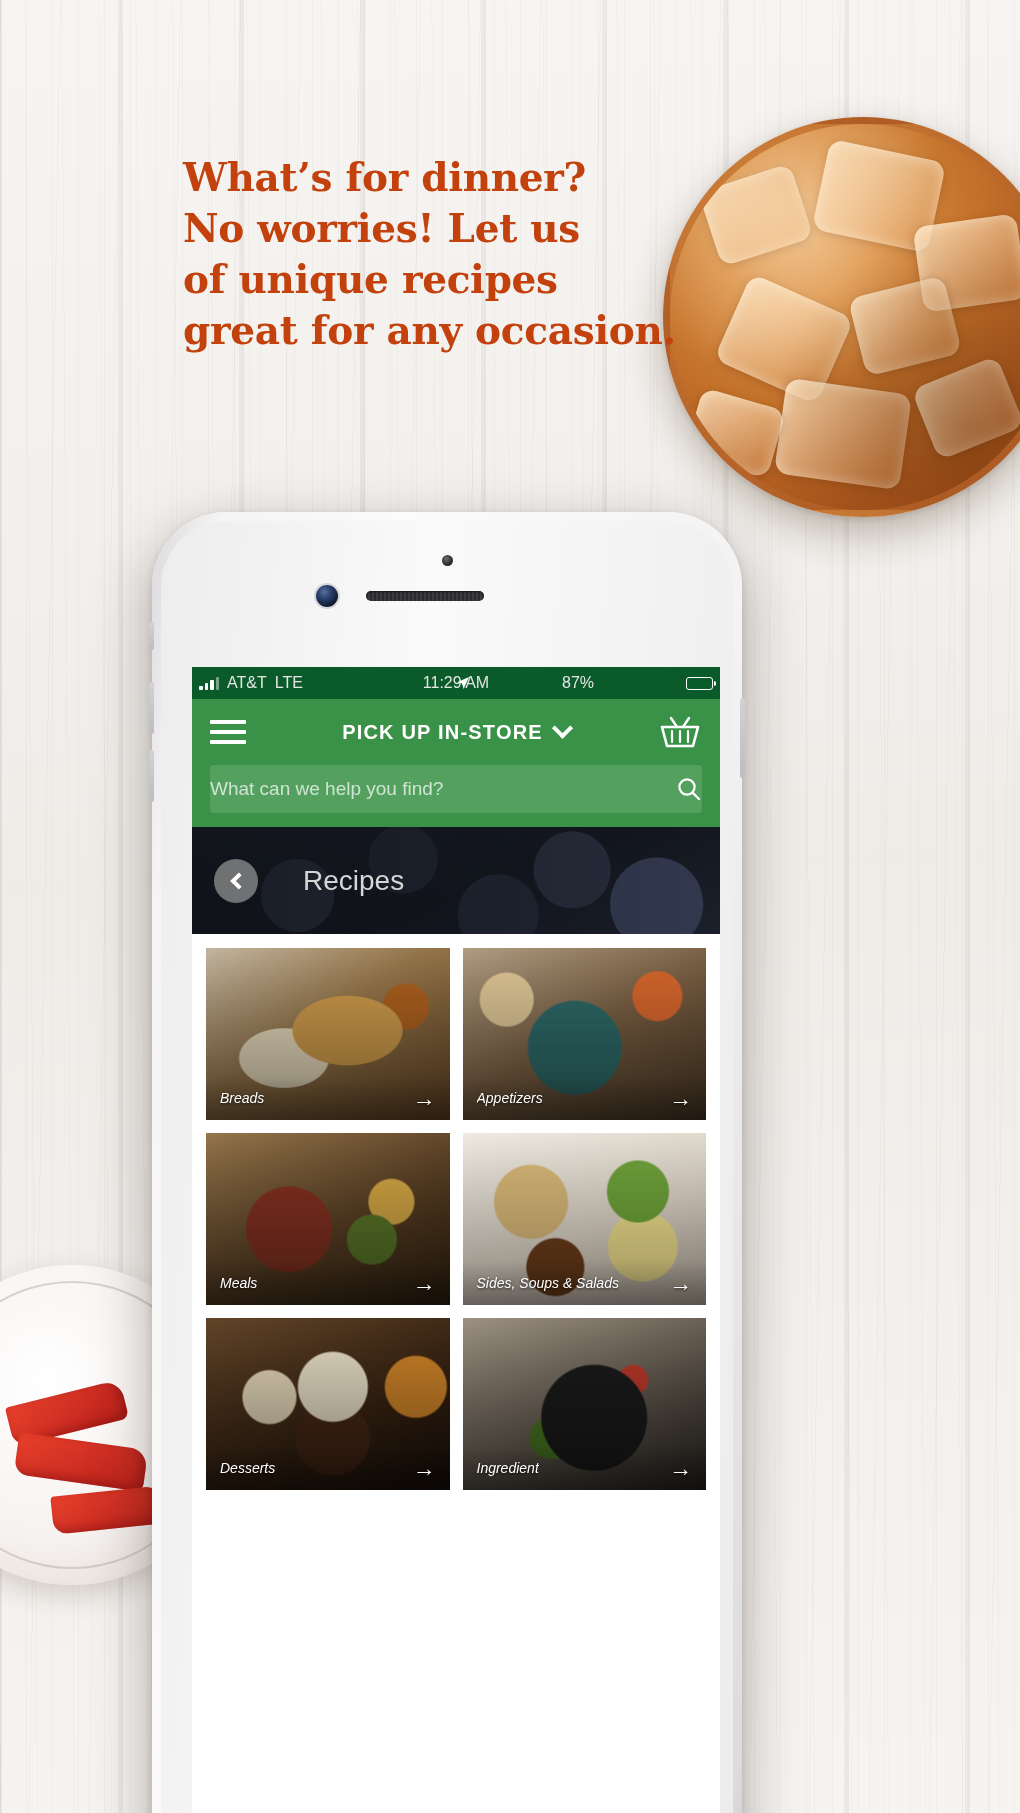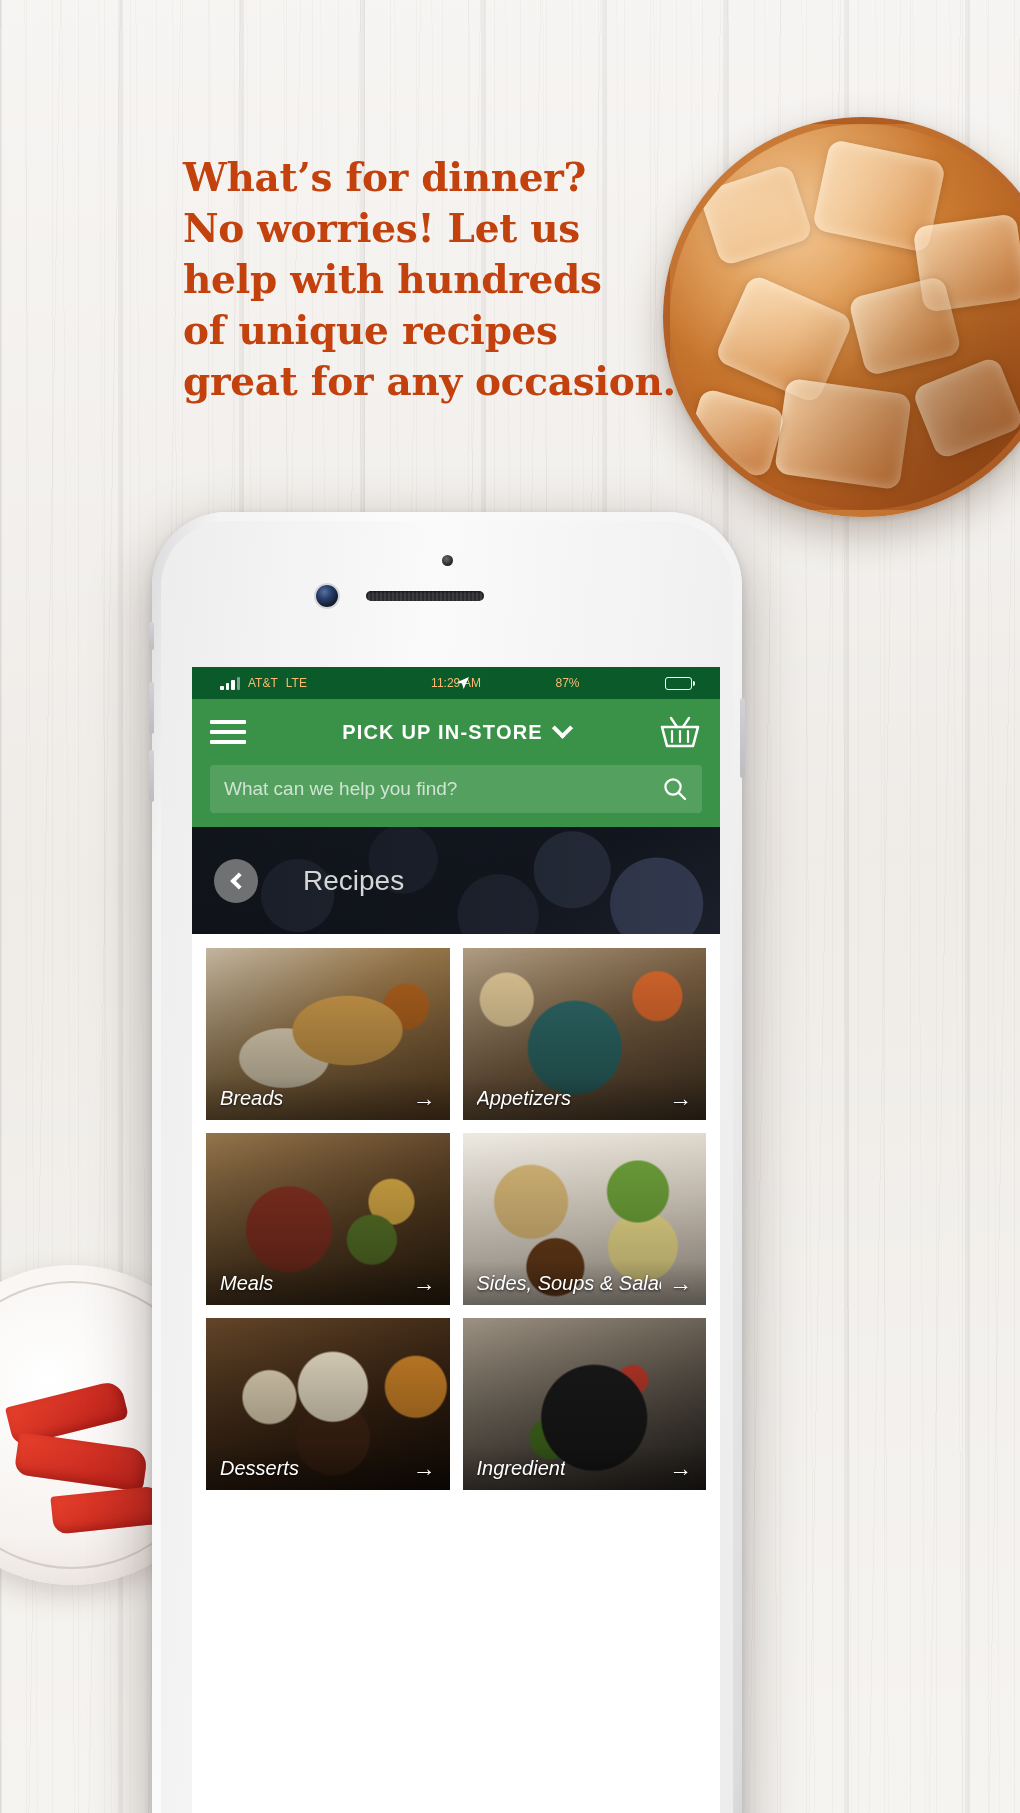--- a/index.html
+++ b/index.html
@@ -150,23 +150,23 @@
     width: 528px; height: 1274px;
     overflow: hidden;
     background: #ffffff;
   }
 
   
   #status-bar {
     height: 32px;
     background: #0a5a2a;
     display: flex; align-items: center;
-    padding: 0 28px;
-    color: #fdba74;
-    font-size: 12px;
+    padding: 0 7px;
+    color: #e5e5e5;
+    font-size: 16px;
   }
   #sb-left { display: flex; align-items: center; gap: 8px; flex: 1; }
   #signal-bars { display: flex; align-items: flex-end; gap: 2px; height: 13px; }
   #signal-bars i { display:block; width: 3.5px; background: #fff; border-radius: 1px; }
   #signal-bars i:nth-child(1){ height: 4px; }
   #signal-bars i:nth-child(2){ height: 7px; }
   #signal-bars i:nth-child(3){ height: 10px; }
   #signal-bars i:nth-child(4){ height: 13px; background: rgba(255,255,255,0.45); }
   #sb-center { position:absolute; left:0; right:0; text-align:center; pointer-events:none; }
   #sb-right { display: flex; align-items: center; gap: 17px; justify-content: space-between; flex: 1; z-index:2;}
@@ -204,21 +204,21 @@
     transform: rotate(45deg) translate(-3px,-3px);
   }
   #basket-icon { margin-left: auto; z-index: 2; }
 
   
   #search-area { background:#3a9248; padding: 0 18px 14px; }
   #search-box {
     height: 48px; border-radius: 4px;
     background: rgba(255,255,255,0.13);
     display: flex; align-items: center;
-    padding: 0 14px;
+    padding: 0 0;
   }
   #search-input {
     flex: 1; border: none; background: transparent; outline: none;
     color: #d7ead9; font-size: 19px;
     font-family: "Liberation Sans", sans-serif;
   }
   #search-input::placeholder { color:#cfe4d2; }
 
   
   #banner {
@@ -260,21 +260,21 @@
     background-size: cover;
   }
   .tile .label-bar {
     position: absolute; left:0; right:0; bottom:0;
     height: 44px;
     display:flex; align-items:center; justify-content: space-between;
     padding: 0 14px;
     background: linear-gradient(180deg, rgba(0,0,0,0.0), rgba(0,0,0,0.28));
   }
   .tile .label {
-    color:#fff; font-style: italic; font-size: 20px;
+    color:#fff; font-style: italic; font-size: 14px;
     text-shadow: 0 1px 3px rgba(0,0,0,0.75);
     white-space: nowrap; overflow: hidden; text-overflow: clip;
   }
   .tile .arrow {
     color:#fff; font-size: 23px; line-height: 1;
     text-shadow: 0 1px 3px rgba(0,0,0,0.75);
     flex: none; margin-left: 8px;
   }
 
   
@@ -333,21 +333,20 @@
   }
 </style>
 </head>
 <body>
 
 <div id="wood-bg"></div>
 
 <div id="headline">
   <span class="hl-line">What’s for dinner?</span>
   <span class="hl-line">No worries! Let us</span>
-  <span class="hl-line">help with hundreds</span>
   <span class="hl-line">of unique recipes</span>
   <span class="hl-line">great for any occasion.</span>
 </div>
 
 <div id="tea-glass">
   <div class="ice" style="left:38px;  top:52px;  width:96px;  height:78px;  transform:rotate(-18deg);"></div>
   <div class="ice" style="left:150px; top:26px;  width:118px; height:92px;  transform:rotate(12deg);"></div>
   <div class="ice" style="left:248px; top:96px;  width:104px; height:86px;  transform:rotate(-8deg);"></div>
   <div class="ice" style="left:58px;  top:168px; width:112px; height:94px;  transform:rotate(24deg);"></div>
   <div class="ice" style="left:186px; top:162px; width:98px;  height:80px;  transform:rotate(-14deg);"></div>

